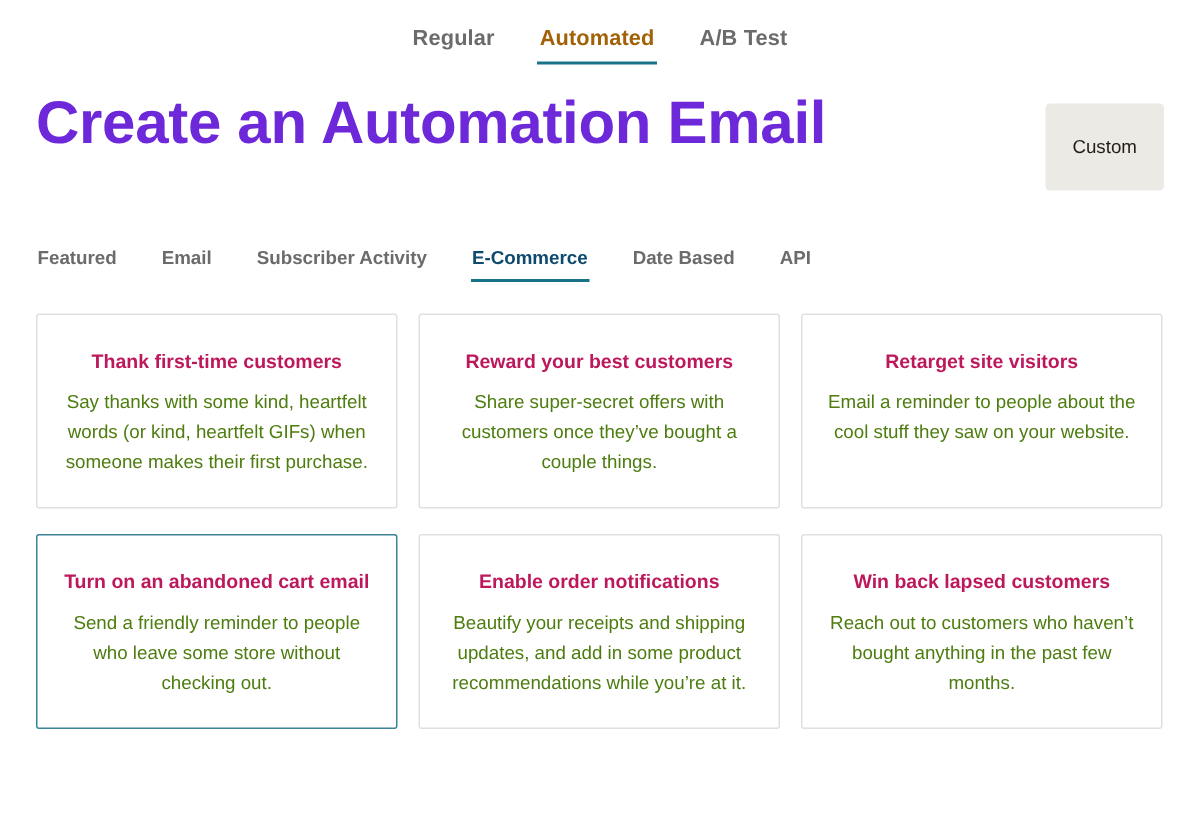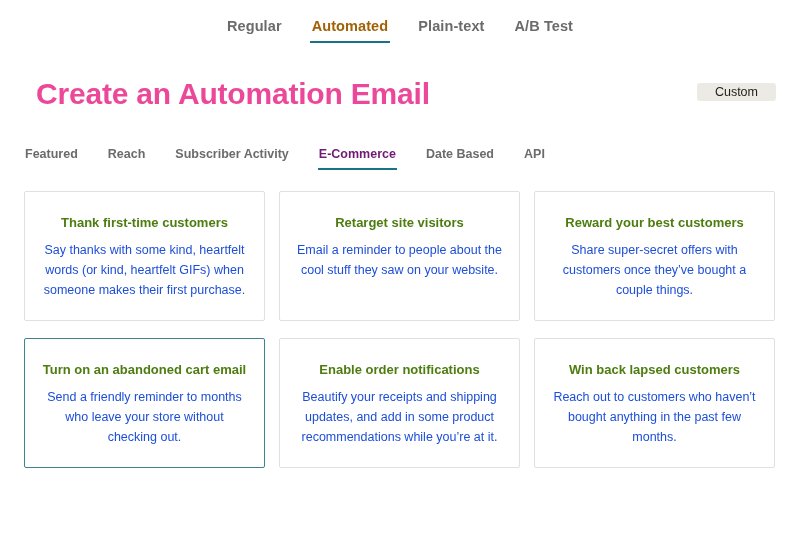--- a/index.html
+++ b/index.html
@@ -47,59 +47,60 @@
   }
 
   
   .header {
     display: flex;
     align-items: flex-start;
     justify-content: space-between;
     padding: 20px 24px 0 24px;
   }
   .page-title {
-    font-size: 30px;
+    font-size: 40px;
     font-weight: bold;
-    color: #ec4899;
+    color: #6d28d9;
     letter-spacing: -0.2px;
     line-height: 38px;
-    margin: 12px;
+    margin: 0;
   }
   .custom-button {
-    margin-top: 20px;
+    margin-top: 6px;
     background: #eceae5;
     border: none;
     border-radius: 3px;
     color: #241c15;
     font-family: "Liberation Sans", sans-serif;
     font-size: 12.5px;
-    padding: 2px 18px;
+    padding: 22px 18px;
     cursor: pointer;
     line-height: 14px;
   }
 
   
   .category-tabs {
     display: flex;
     align-items: flex-start;
     gap: 28px;
     padding: 22px 24px 0 24px;
   }
   .category-tab {
     font-size: 12.5px;
     font-weight: bold;
     color: #6b6b6b;
     padding: 0 1px 6px 1px;
     border-bottom: 2.5px solid transparent;
     cursor: pointer;
     line-height: 15px;
     white-space: nowrap;
+    margin-top: 16px;
   }
   .category-tab.active {
-    color: #701a75;
+    color: #0c4a6e;
     border-bottom-color: #187389;
     text-align: center;
   }
 
   
   .card-grid {
     display: grid;
     grid-template-columns: repeat(3, 241px);
     gap: 17px 14px;
     padding: 21px 24px 0 24px;
@@ -113,73 +114,72 @@
     text-align: center;
     cursor: pointer;
     min-height: 112px;
   }
   .card.selected {
     border: 1.5px solid #3a8496;
   }
   .card-title {
     font-size: 13px;
     font-weight: bold;
-    color: #4d7c0f;
+    color: #be185d;
     line-height: 18px;
     margin: 0 0 8px 0;
   }
   .card-desc {
     font-size: 12.5px;
-    color: #1d4ed8;
+    color: #4d7c0f;
     line-height: 20px;
     margin: 0;
   }
 </style>
 </head>
 <body>
 
 <div class="page">
 
   <nav class="type-tabs">
       <div class="type-tab">Regular</div>
       <div class="type-tab active">Automated</div>
-      <div class="type-tab">Plain-text</div>
       <div class="type-tab">A/B Test</div>
     </nav>
 
   <div class="header">
     <h1 class="page-title">Create an Automation Email</h1>
     <button class="custom-button">Custom</button>
   </div>
 
   <nav class="category-tabs">
       <div class="category-tab">Featured</div>
-      <div class="category-tab">Reach</div>
+      <div class="category-tab">Email</div>
       <div class="category-tab">Subscriber Activity</div>
       <div class="category-tab active">E-Commerce</div>
       <div class="category-tab">Date Based</div>
       <div class="category-tab">API</div>
     </nav>
 
   <div class="card-grid">
       <div class="card">
         <div class="card-title">Thank first-time customers</div>
         <div class="card-desc">Say thanks with some kind, heartfelt words (or kind, heartfelt GIFs) when someone makes their first purchase.</div>
       </div>
       <div class="card">
+        <div class="card-title">Reward your best customers</div>
+        <div class="card-desc">Share super-secret offers with customers once they’ve bought a couple things.</div>
+      </div>
+      <div class="card">
         <div class="card-title">Retarget site visitors</div>
         <div class="card-desc">Email a reminder to people about the cool stuff they saw on your website.</div>
       </div>
-      <div class="card">
-        <div class="card-title">Reward your best customers</div>
-        <div class="card-desc">Share super-secret offers with customers once they’ve bought a couple things.</div>
-      </div>
       <div class="card selected">
         <div class="card-title">Turn on an abandoned cart email</div>
-        <div class="card-desc">Send a friendly reminder to months who leave your store without checking out.</div>
+        <div class="card-desc">Send a friendly reminder to people who leave some store without checking out.</div>
       </div>
       <div class="card">
         <div class="card-title">Enable order notifications</div>
         <div class="card-desc">Beautify your receipts and shipping updates, and add in some product recommendations while you’re at it.</div>
       </div>
       <div class="card">
         <div class="card-title">Win back lapsed customers</div>
         <div class="card-desc">Reach out to customers who haven’t bought anything in the past few months.</div>
       </div>
     </div>

